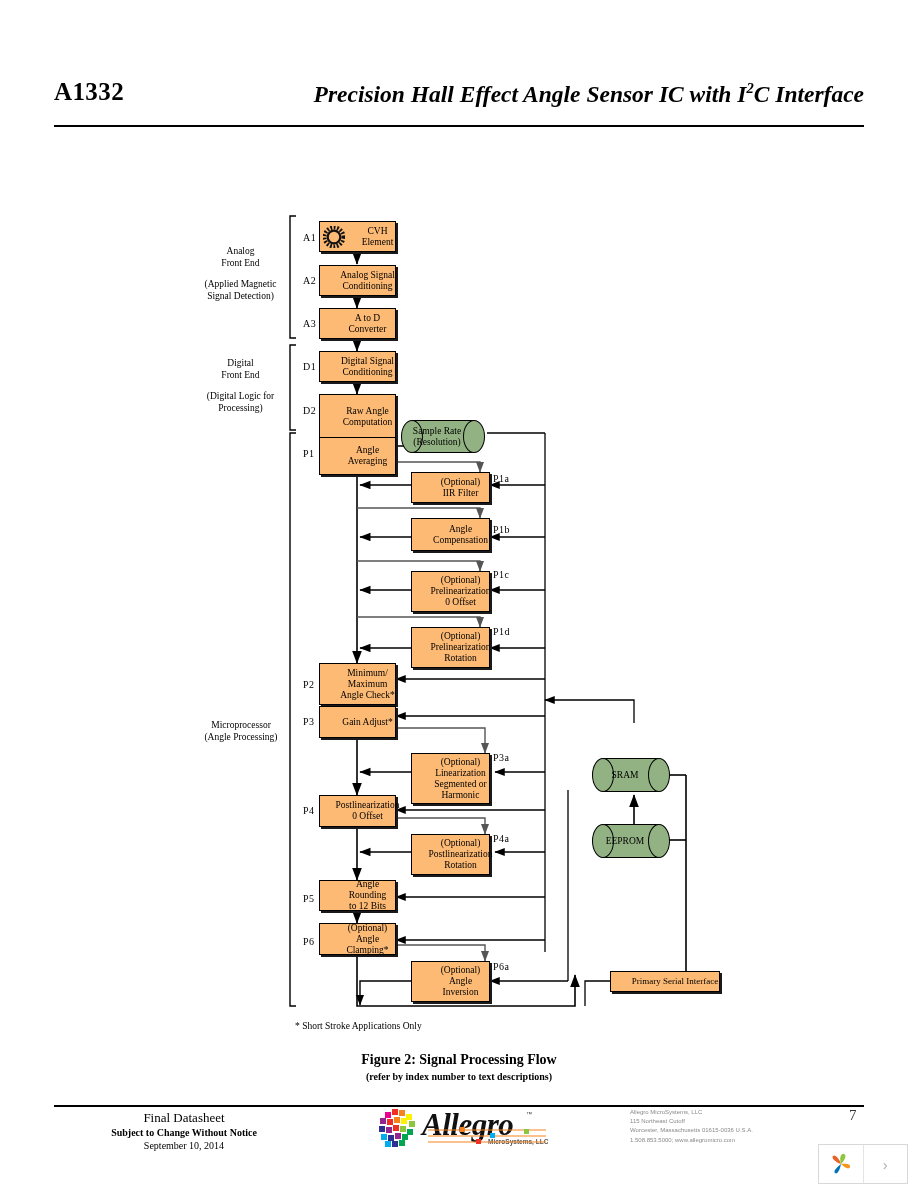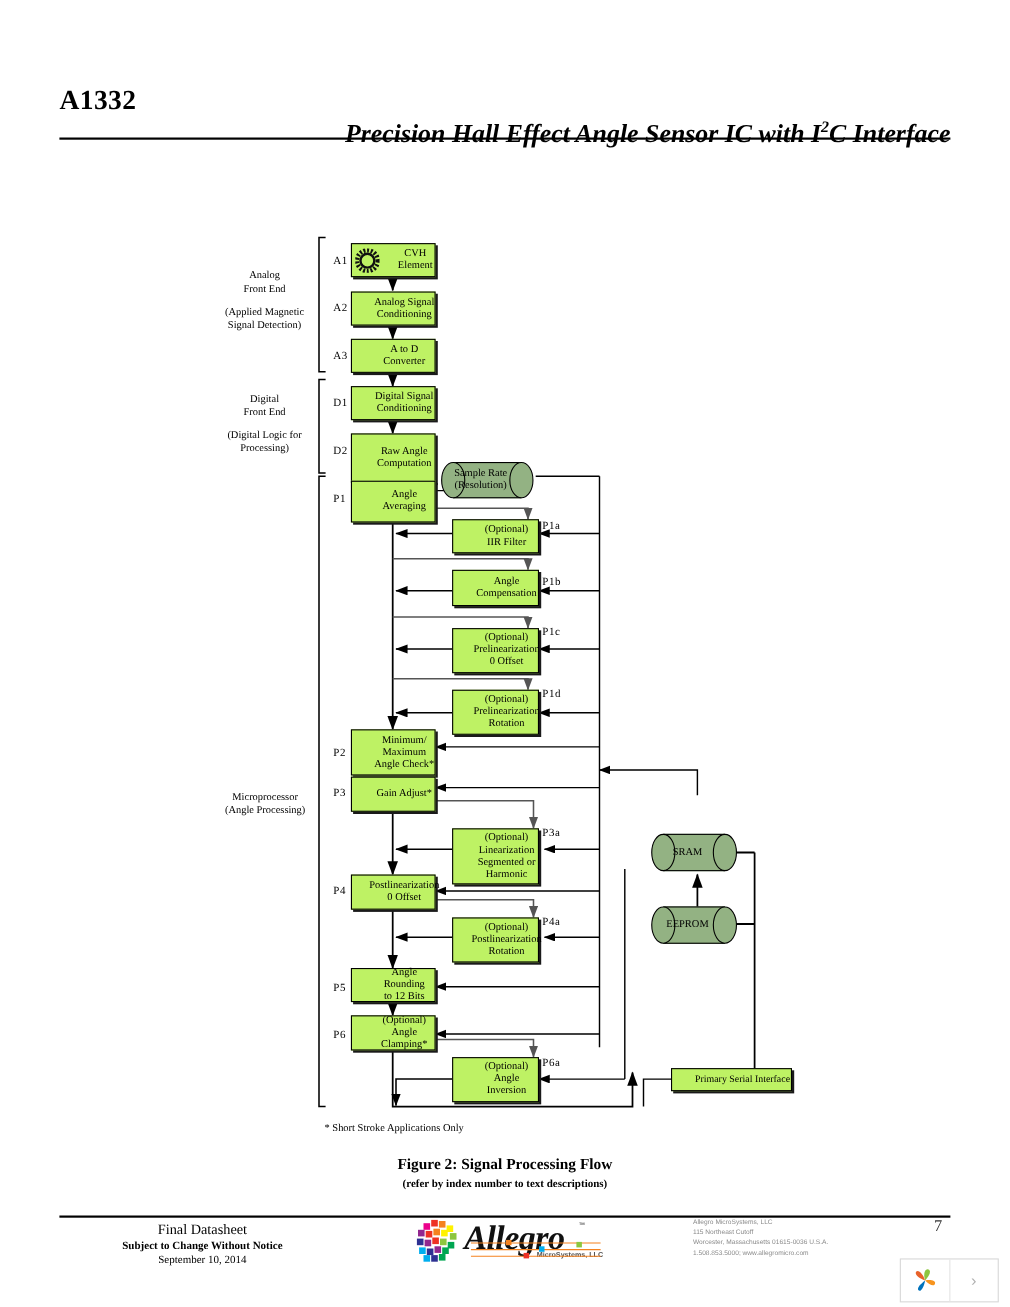--- a/index.html
+++ b/index.html
@@ -17,34 +17,33 @@
   .hdr-part {
     position:absolute; left:54px; top:78px;
     font-family:"Liberation Serif", serif;
     font-weight:bold; font-size:25px; letter-spacing:0.4px;
   }
   .hdr-title {
     position:absolute; right:54px; top:80px;
     font-family:"Liberation Serif", serif;
     font-style:italic; font-weight:bold; font-size:23.5px;
     white-space:nowrap;
-    margin-top:28px;
   }
   .hdr-title sup { font-size:0.62em; vertical-align:super; }
   .hdr-rule {
     position:absolute; left:54px; right:54px; top:125px;
     height:2px; background:#000;
   }
 
   
   #diagram { position:absolute; left:0; top:0; width:918px; height:1060px; }
 
   .blk {
     position:absolute;
-    background:#bef264;
+    background:#fdba74;
     border:1px solid #000;
     box-shadow:2px 2px 0 #1a1a1a;
     display:flex; align-items:center; justify-content:center;
     text-align:center;
     font-family:"Liberation Serif", serif;
     font-size:9.5px; line-height:11px;
     color:#000;
     box-sizing:border-box;
     padding-left:20px;
   }

